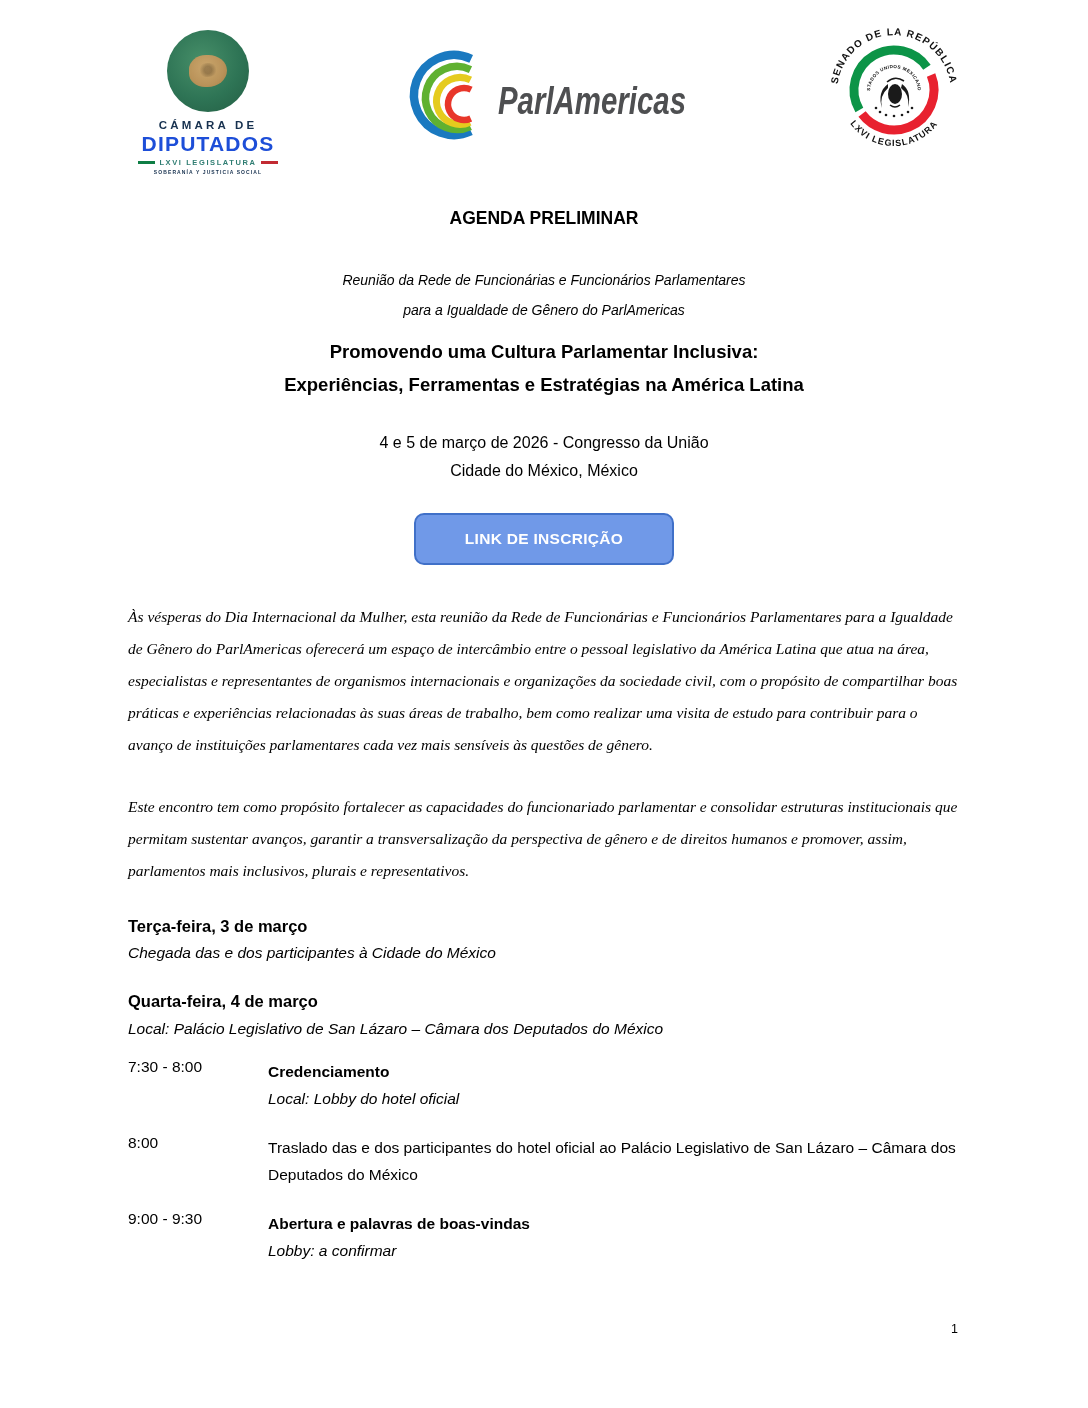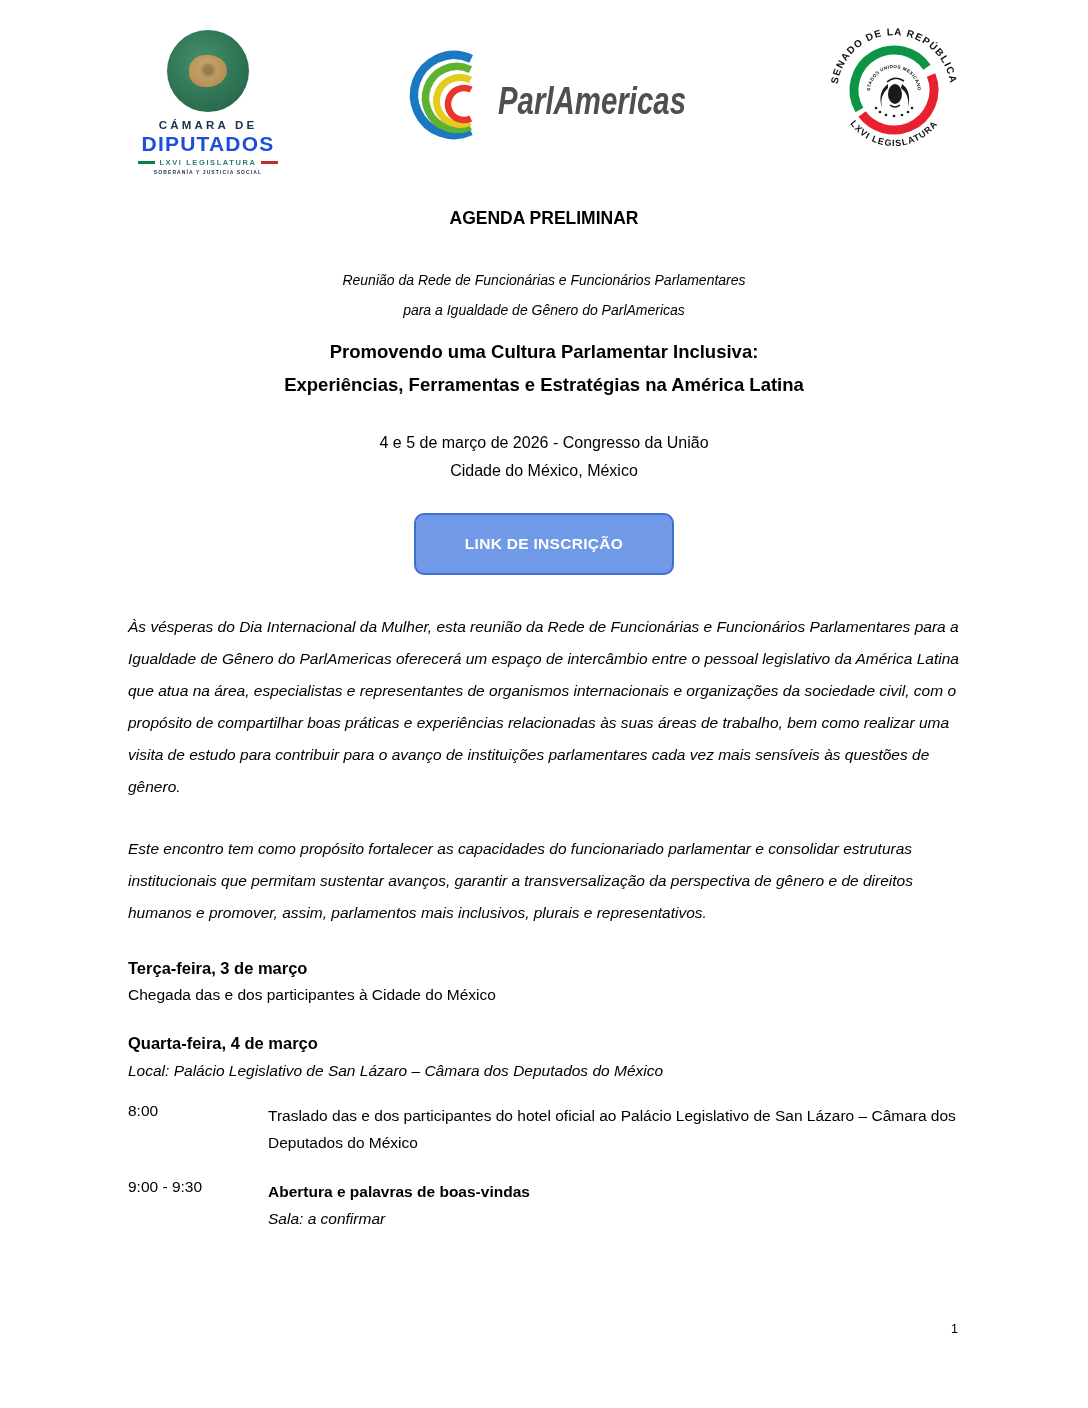--- a/index.html
+++ b/index.html
@@ -40,30 +40,30 @@
   .senado { position:absolute; left:824px; top:12px; }
   
   .content { padding:0 128px; }
   .agenda-title { margin-top:32px; text-align:center; font-size:17.5px; font-weight:700; }
   .subtitle { margin-top:36px; text-align:center; font-style:italic; font-size:14px; line-height:30px; }
   .event-title { margin-top:10px; text-align:center; font-weight:700; font-size:18.5px; line-height:33px; }
   .event-date { margin-top:28px; text-align:center; font-size:16px; line-height:28px; }
   
   .reg-btn {
     display:flex; align-items:center; justify-content:center;
-    width:260px; height:62px; margin:28px auto 0;
+    width:260px; height:52px; margin:28px auto 0;
     background:#7099e8; border:2px solid #4070c8; border-radius:10px;
     color:#ffffff; font-weight:700; font-size:15.5px; letter-spacing:.3px;
     cursor:pointer;
   }
   
-  .para { margin-top:36px; font-style:italic; font-size:15.5px; line-height:32px; }
+  .para { margin-top:36px; font-style:italic; font-size:15.5px; line-height:32px;font-family:Liberation Serif, serif; }
   .para + .para { margin-top:30px; }
   .day-head { margin-top:30px; font-weight:700; font-size:16.5px; }
-  .day-note { margin-top:8px; font-size:15.5px; }
+  .day-note { margin-top:8px; font-size:15.5px;font-style:italic; }
   .day-loc { margin-top:9px; font-style:italic; font-size:15.5px; }
   .sched-row { display:grid; grid-template-columns:140px 1fr; margin-top:22px; }
   .sched-row.first { margin-top:20px; }
   .sched-time { font-size:15.5px; }
   .sched-body { font-size:15.5px; line-height:27px; }
   .sched-title { font-weight:700; }
   .sched-detail { font-style:italic; }
   .page-num { position:absolute; right:130px; bottom:72px; font-size:12.5px; }
   svg text { font-family:"Liberation Sans", sans-serif; }
 </style>
@@ -162,32 +162,39 @@
 
     <p class="para">Às vésperas do Dia Internacional da Mulher, esta reunião da Rede de Funcionárias e Funcionários Parlamentares para a Igualdade de Gênero do ParlAmericas oferecerá um espaço de intercâmbio entre o pessoal legislativo da América Latina que atua na área, especialistas e representantes de organismos internacionais e organizações da sociedade civil, com o propósito de compartilhar boas práticas e experiências relacionadas às suas áreas de trabalho, bem como realizar uma visita de estudo para contribuir para o avanço de instituições parlamentares cada vez mais sensíveis às questões de gênero.</p>
     <p class="para">Este encontro tem como propósito fortalecer as capacidades do funcionariado parlamentar e consolidar estruturas institucionais que permitam sustentar avanços, garantir a transversalização da perspectiva de gênero e de direitos humanos e promover, assim, parlamentos mais inclusivos, plurais e representativos.</p>
 
     <div class="day-head">Terça-feira, 3 de março</div>
     <div class="day-note">Chegada das e dos participantes à Cidade do México</div>
 
     <div class="day-head">Quarta-feira, 4 de março</div>
     <div class="day-loc">Local: Palácio Legislativo de San Lázaro – Câmara dos Deputados do México</div>
 
+    <div class="sched-row first">
+      <div class="sched-time">7:30 - 8:00</div>
+      <div class="sched-body">
+        <div class="sched-title">Credenciamento</div>
+        <div class="sched-detail">Local: Lobby do hotel oficial</div>
+      </div>
+    </div>
 
     <div class="sched-row">
       <div class="sched-time">8:00</div>
       <div class="sched-body">
         <div>Traslado das e dos participantes do hotel oficial ao Palácio Legislativo de San Lázaro – Câmara dos Deputados do México</div>
       </div>
     </div>
 
     <div class="sched-row">
       <div class="sched-time">9:00 - 9:30</div>
       <div class="sched-body">
         <div class="sched-title">Abertura e palavras de boas-vindas</div>
-        <div class="sched-detail">Sala: a confirmar</div>
+        <div class="sched-detail">Lobby: a confirmar</div>
       </div>
     </div>
 
   </div>
 
   <div class="page-num">1</div>
 </div>
 
 </body></html>

